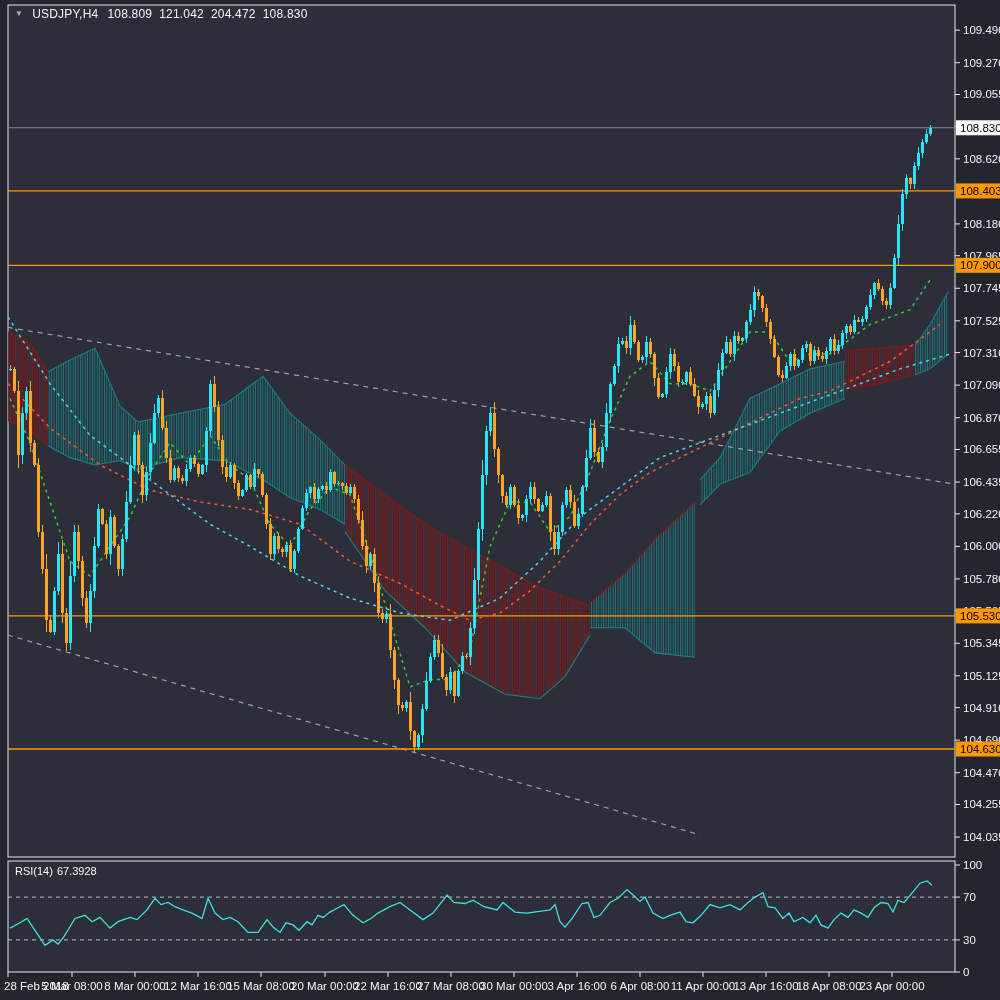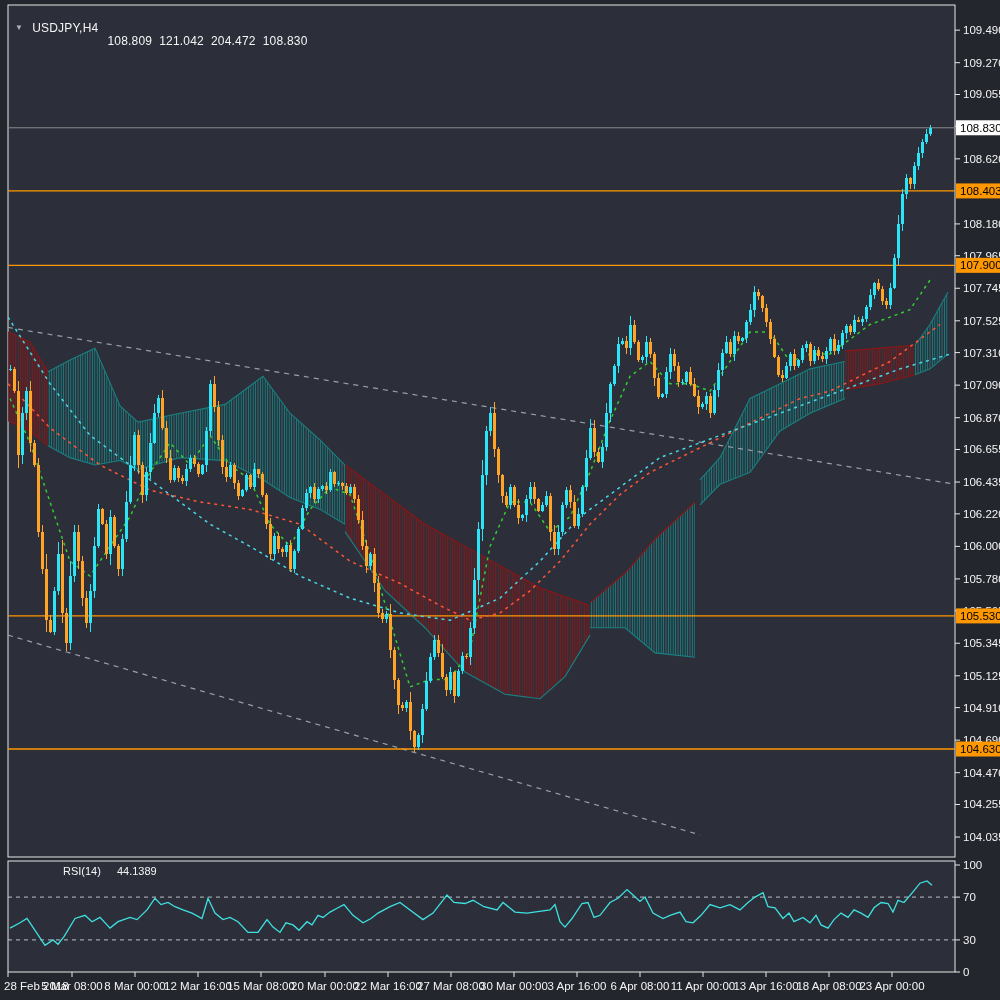--- a/index.html
+++ b/index.html
@@ -2,23 +2,23 @@
 <html><head>
 <meta charset="utf-8">
 <style>
   html,body{margin:0;padding:0;background:#24262e;}
   .app{position:relative;width:1000px;height:1000px;background:#24262e;overflow:hidden;
        font-family:"Liberation Sans","DejaVu Sans",sans-serif;}
   svg{position:absolute;left:0;top:0;}
   .chart-title{position:absolute;left:15px;top:7px;display:flex;align-items:center;gap:9px;
        color:#f5f5f5;font-size:12px;letter-spacing:.2px;z-index:5;}
   .chart-title .tri{color:#aeb2ba;font-size:8px;line-height:1;}
-  .chart-title .nums{display:flex;gap:7px;margin-top:27px;}
-  .rsi-title{position:absolute;left:15px;top:865px;display:flex;gap:16px;color:#f5f5f5;
-       font-size:11px;z-index:5;margin-left:48px;}
+  .chart-title .nums{display:flex;gap:7px;}
+  .rsi-title{position:absolute;left:15px;top:865px;display:flex;gap:4px;color:#f5f5f5;
+       font-size:11px;z-index:5;}
   text{font-family:"Liberation Sans","DejaVu Sans",sans-serif;}
 </style>
 </head>
 <body>
 
 <div class="app">
   <svg id="chart-svg" width="1000" height="1000" viewBox="0 0 1000 1000">
       <defs>
         <pattern id="hatchT" width="2.4" height="4" patternUnits="userSpaceOnUse">
           <path d="M1.2,0 V4" stroke="#188080" stroke-width="0.9"></path>
@@ -647,15 +647,15 @@
     <span class="nums">
       <span>108.809</span>
       <span>121.042</span>
       <span>204.472</span>
       <span>108.830</span>
     </span>
   </div>
 
   <div class="rsi-title">
     <span>RSI(14)</span>
-    <span>44.1389</span>
+    <span>67.3928</span>
   </div>
 </div>
 
 </body></html>

